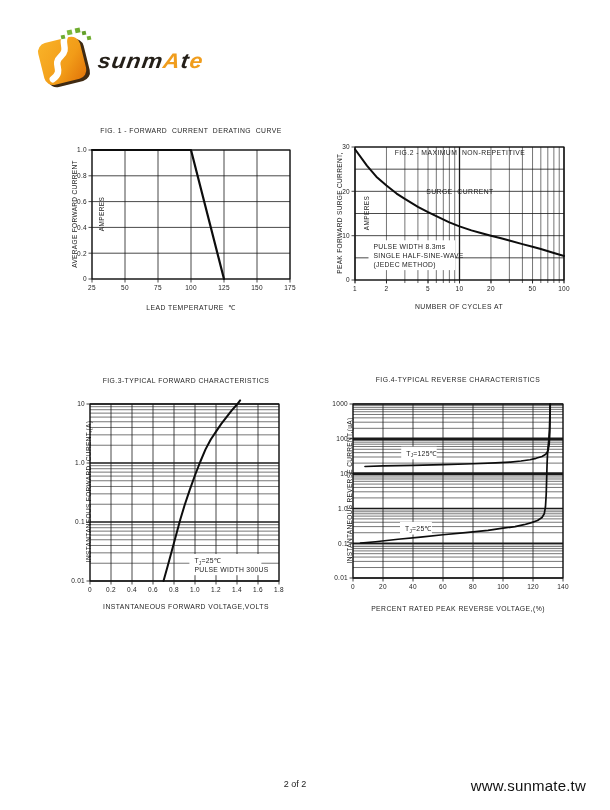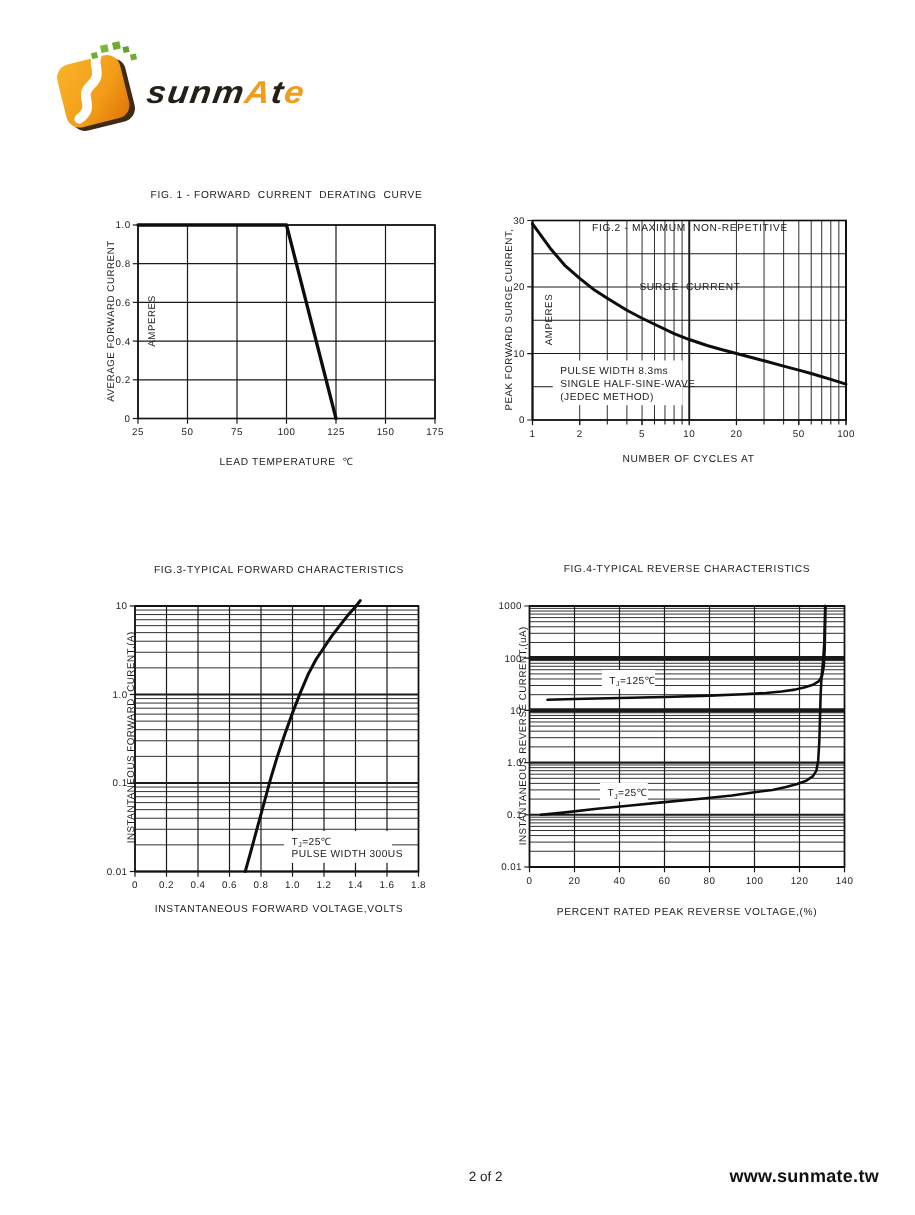--- a/index.html
+++ b/index.html
@@ -11,22 +11,22 @@
   .wordmark{position:absolute;left:64px;top:26px;font-size:23px;font-weight:bold;font-style:italic;
             letter-spacing:1px;color:#241f18;transform:skewX(-8deg) scaleY(0.92);white-space:pre;}
   .wordmark .accent{color:#f09d1d;}
   
   .ct{position:absolute;font-size:6.8px;letter-spacing:0.45px;text-align:center;white-space:pre;color:#1d1d1d;}
   .xl{position:absolute;font-size:6.8px;letter-spacing:0.45px;text-align:center;white-space:pre;color:#1d1d1d;}
   .yl{position:absolute;font-size:6.5px;letter-spacing:0.35px;text-align:center;white-space:pre;color:#1d1d1d;
       transform:rotate(-90deg);line-height:9px;}
   .plot-mount{position:absolute;}
   
-  .pagenum{position:absolute;left:255px;top:779px;width:80px;text-align:right;font-size:9px;color:#222;}
-  .site{position:absolute;right:24px;top:777px;font-size:12px;font-weight:bold;color:#111;letter-spacing:0.2px;}
+  .pagenum{position:absolute;left:255px;top:779px;width:80px;text-align:center;font-size:9px;color:#222;}
+  .site{position:absolute;right:24px;top:777px;font-size:15px;font-weight:normal;color:#111;letter-spacing:0.2px;}
 </style>
 </head>
 <body>
 
 <div class="page">
 
   <div class="logo">
     <svg width="62" height="64" viewBox="0 0 62 64">
       <defs>
         <linearGradient id="og" x1="0" y1="0" x2="1" y2="1">

